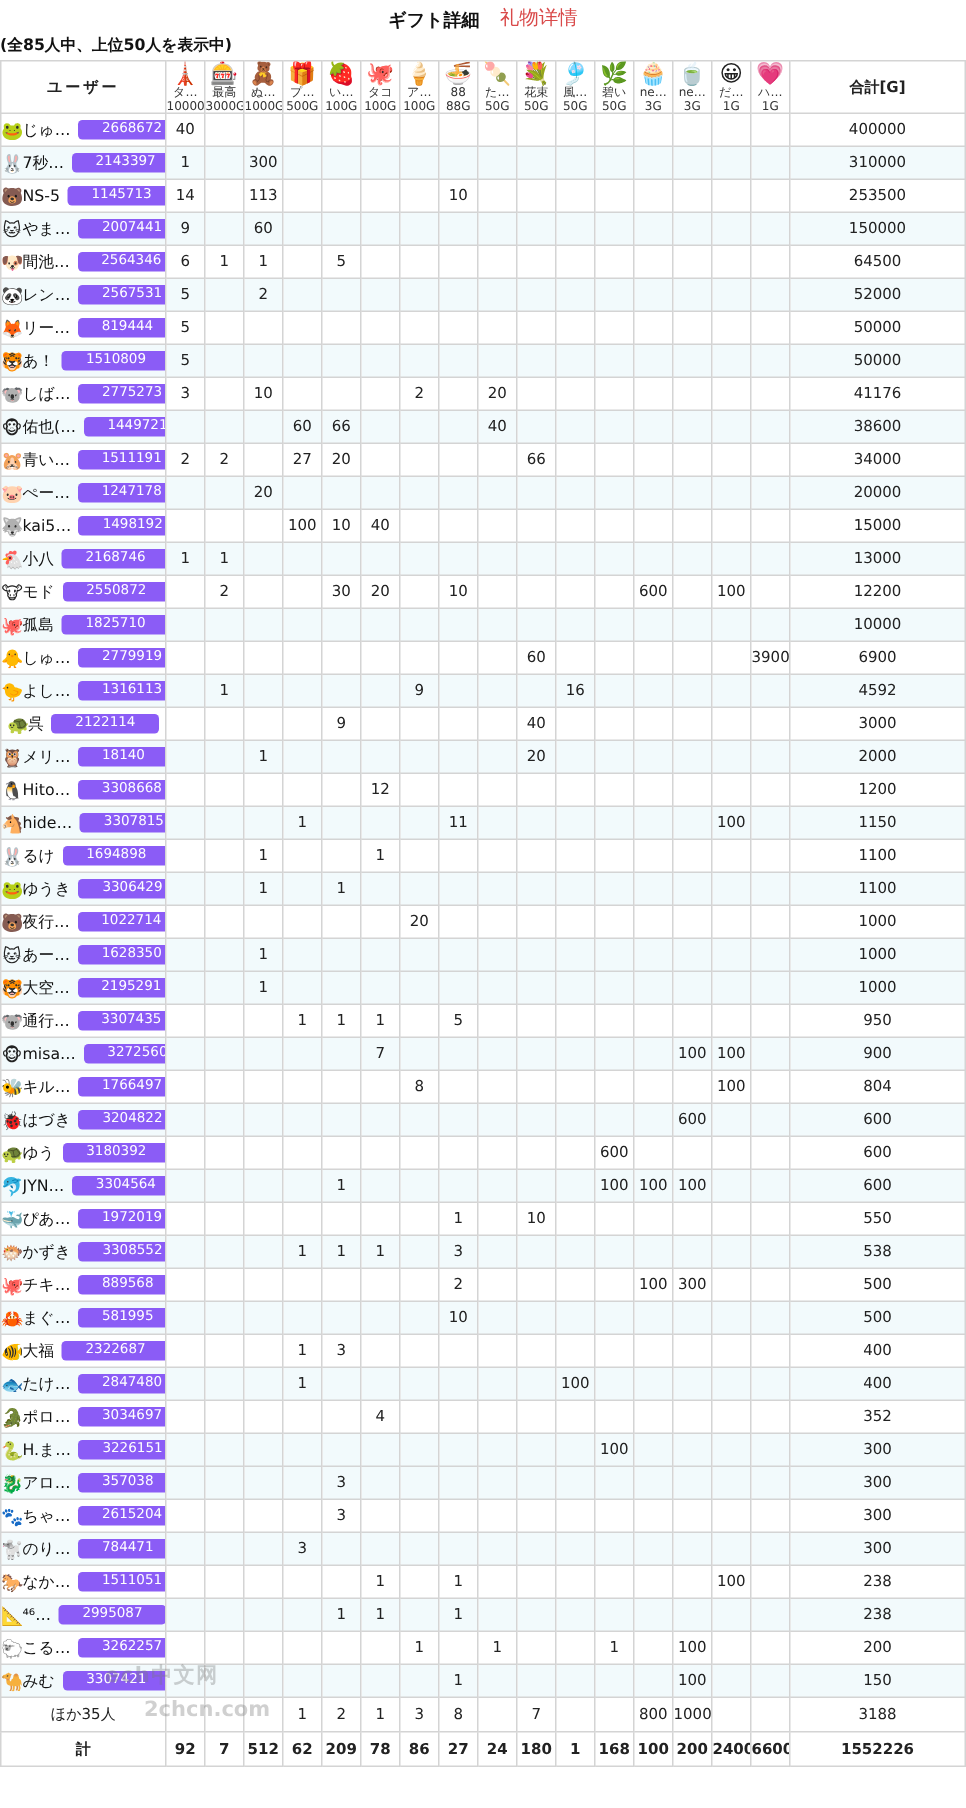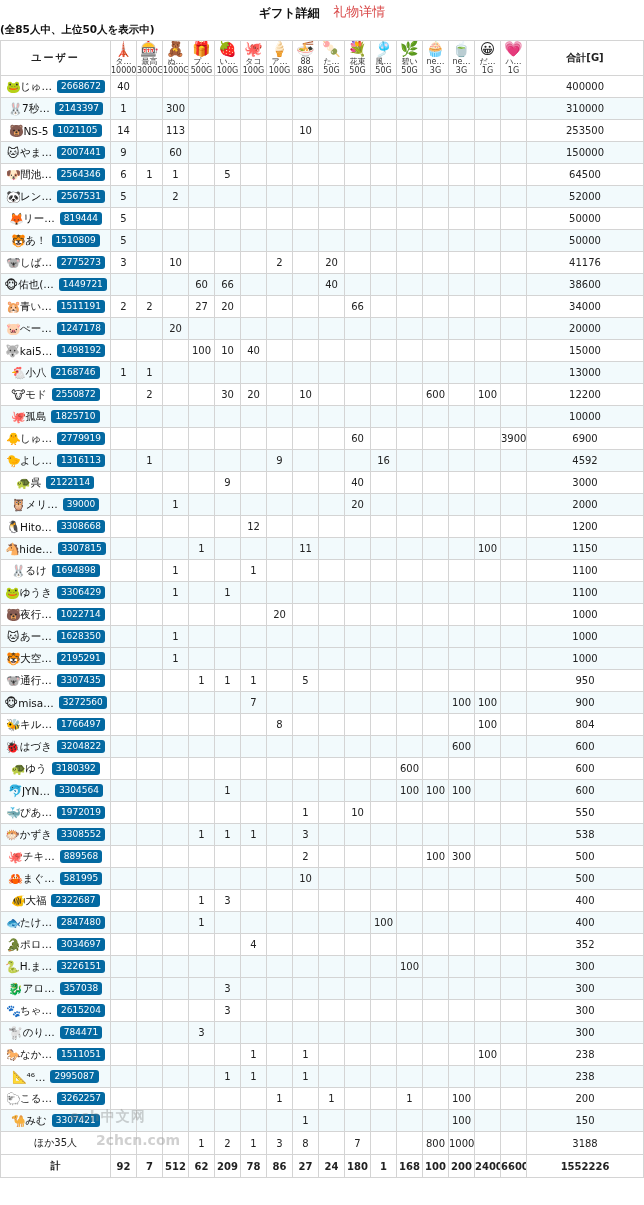--- a/index.html
+++ b/index.html
@@ -111,25 +111,25 @@
     display: inline-block;
     vertical-align: middle;
     color: #111;
     max-width: 48px;
     overflow: hidden;
     text-overflow: ellipsis;
   }
   .u-id {
     display: inline-block;
     vertical-align: middle;
-    background: #0369a1;
+    background: #8b5cf6;
     color: #fff;
     border-radius: 3px;
     font-size: 9px;
-    padding: 1px 4px;
+    padding: 1px 16px;
     margin-left: 5px;
     line-height: 11px;
   }
   td.num { text-align: center; font-size: 10px; }
   td.total { text-align: right; padding-right: 4px; font-size: 10px; }
   tr.alt td { background: #f2fafc; }
   tr.sum td {
     font-weight: bold;
     height: 22px;
   }
@@ -301,21 +301,21 @@
           <td class="num"></td>
           <td class="num"></td>
           <td class="num"></td>
           <td class="num"></td>
           <td class="num"></td>
           <td class="num"></td>
           <td class="num"></td>
           <td class="total">310000</td>
         </tr>
         <tr>
-          <td class="user-cell"><span class="u-icon">🐻</span><span class="u-name">NS-5</span><span class="u-id">1021105</span></td>
+          <td class="user-cell"><span class="u-icon">🐻</span><span class="u-name">NS-5</span><span class="u-id">1145713</span></td>
           <td class="num">14</td>
           <td class="num"></td>
           <td class="num">113</td>
           <td class="num"></td>
           <td class="num"></td>
           <td class="num"></td>
           <td class="num"></td>
           <td class="num">10</td>
           <td class="num"></td>
           <td class="num"></td>
@@ -641,21 +641,21 @@
           <td class="num">40</td>
           <td class="num"></td>
           <td class="num"></td>
           <td class="num"></td>
           <td class="num"></td>
           <td class="num"></td>
           <td class="num"></td>
           <td class="total">3000</td>
         </tr>
         <tr class="alt">
-          <td class="user-cell"><span class="u-icon">🦉</span><span class="u-name">メリ…</span><span class="u-id">39000</span></td>
+          <td class="user-cell"><span class="u-icon">🦉</span><span class="u-name">メリ…</span><span class="u-id">18140</span></td>
           <td class="num"></td>
           <td class="num"></td>
           <td class="num">1</td>
           <td class="num"></td>
           <td class="num"></td>
           <td class="num"></td>
           <td class="num"></td>
           <td class="num"></td>
           <td class="num"></td>
           <td class="num">20</td>

